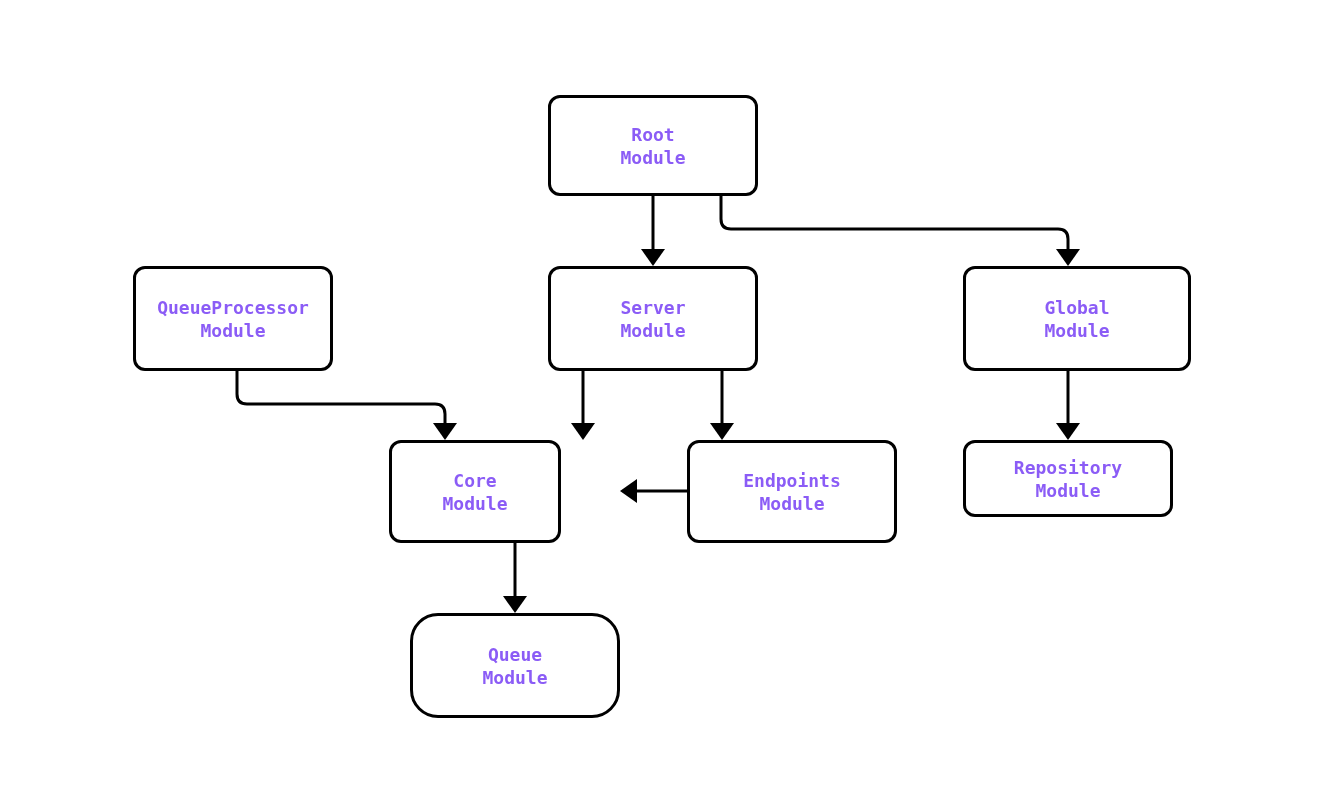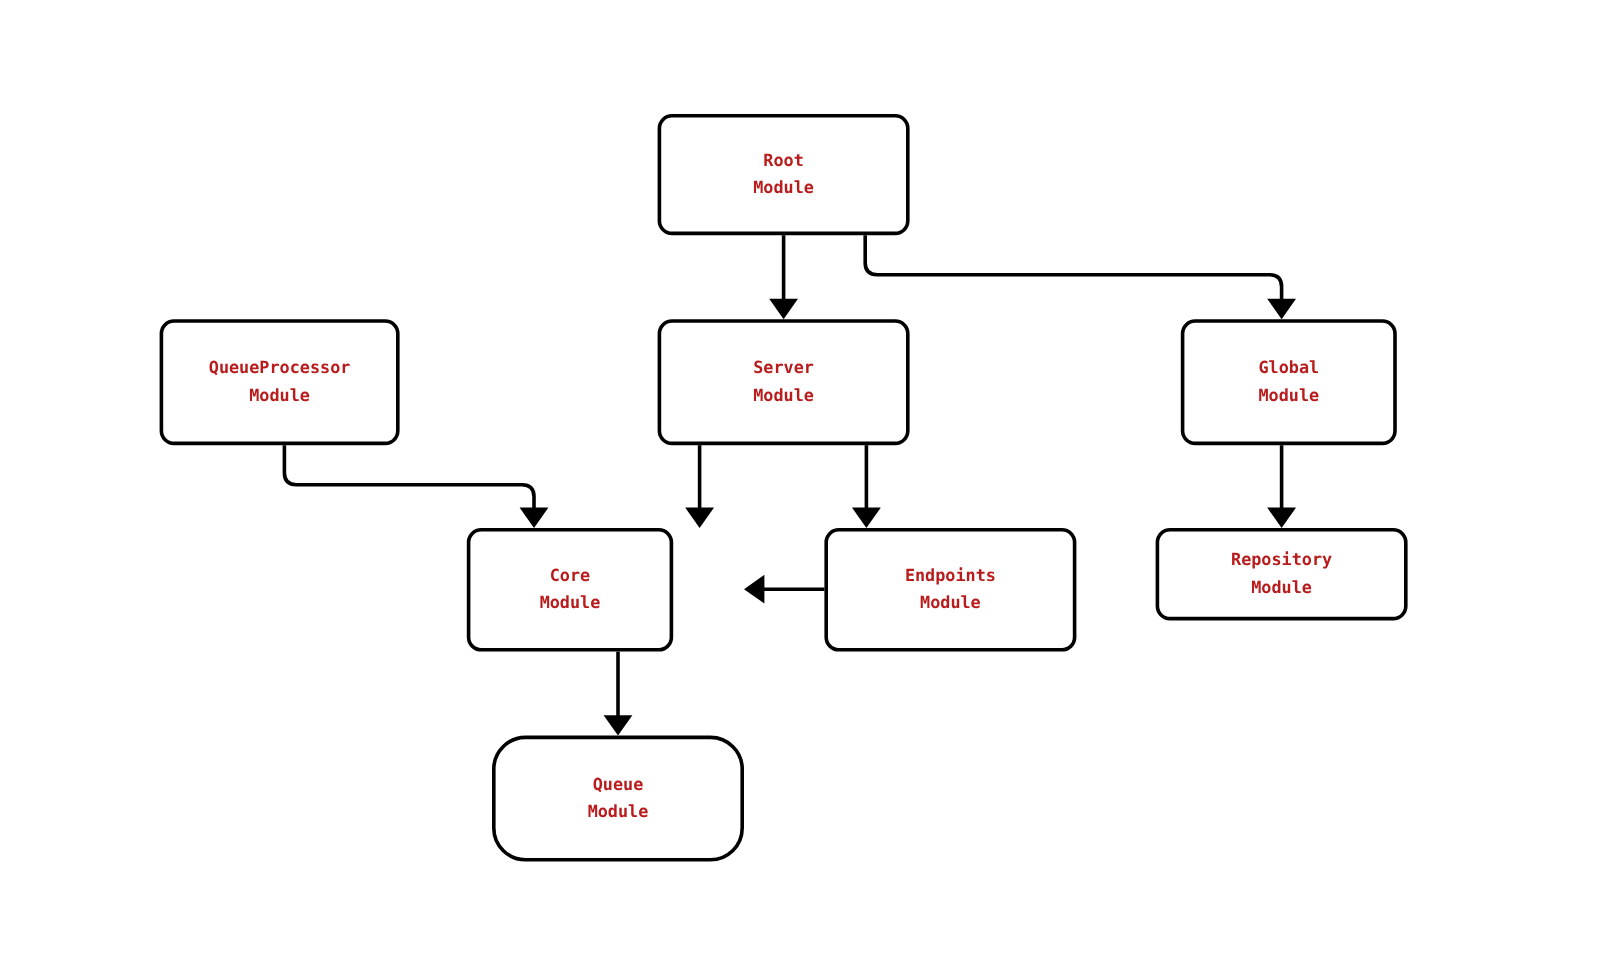--- a/index.html
+++ b/index.html
@@ -34,24 +34,24 @@
     border: 3px solid #000000;
     border-radius: 12px;
     display: flex;
     flex-direction: column;
     align-items: center;
     justify-content: center;
     z-index: 2;
   }
   .node-label {
     font-family: "DejaVu Sans Mono", "Liberation Mono", monospace;
-    font-size: 14px;
+    font-size: 18px;
     line-height: 23px;
     font-weight: 700;
-    color: #b91c1c;
+    color: #8b5cf6;
     text-align: center;
     white-space: pre;
     letter-spacing: 0px;
   }
 </style>
 </head>
 <body>
 
 <div id="diagram-canvas">
 
@@ -89,21 +89,21 @@
   <div class="node" style="left:133px; top:266px; width:200px; height:105px;">
     <div class="node-label">QueueProcessor
 Module</div>
   </div>
 
   <div class="node" style="left:548px; top:266px; width:210px; height:105px;">
     <div class="node-label">Server
 Module</div>
   </div>
 
-  <div class="node" style="left:984px; top:266px; width:180px; height:105px;align-items:center;">
+  <div class="node" style="left:963px; top:266px; width:228px; height:105px;align-items:center;">
     <div class="node-label">Global
 Module</div>
   </div>
 
   <div class="node" style="left:389px; top:440px; width:172px; height:103px;">
     <div class="node-label">Core
 Module</div>
   </div>
 
   <div class="node" style="left:687px; top:440px; width:210px; height:103px;">

